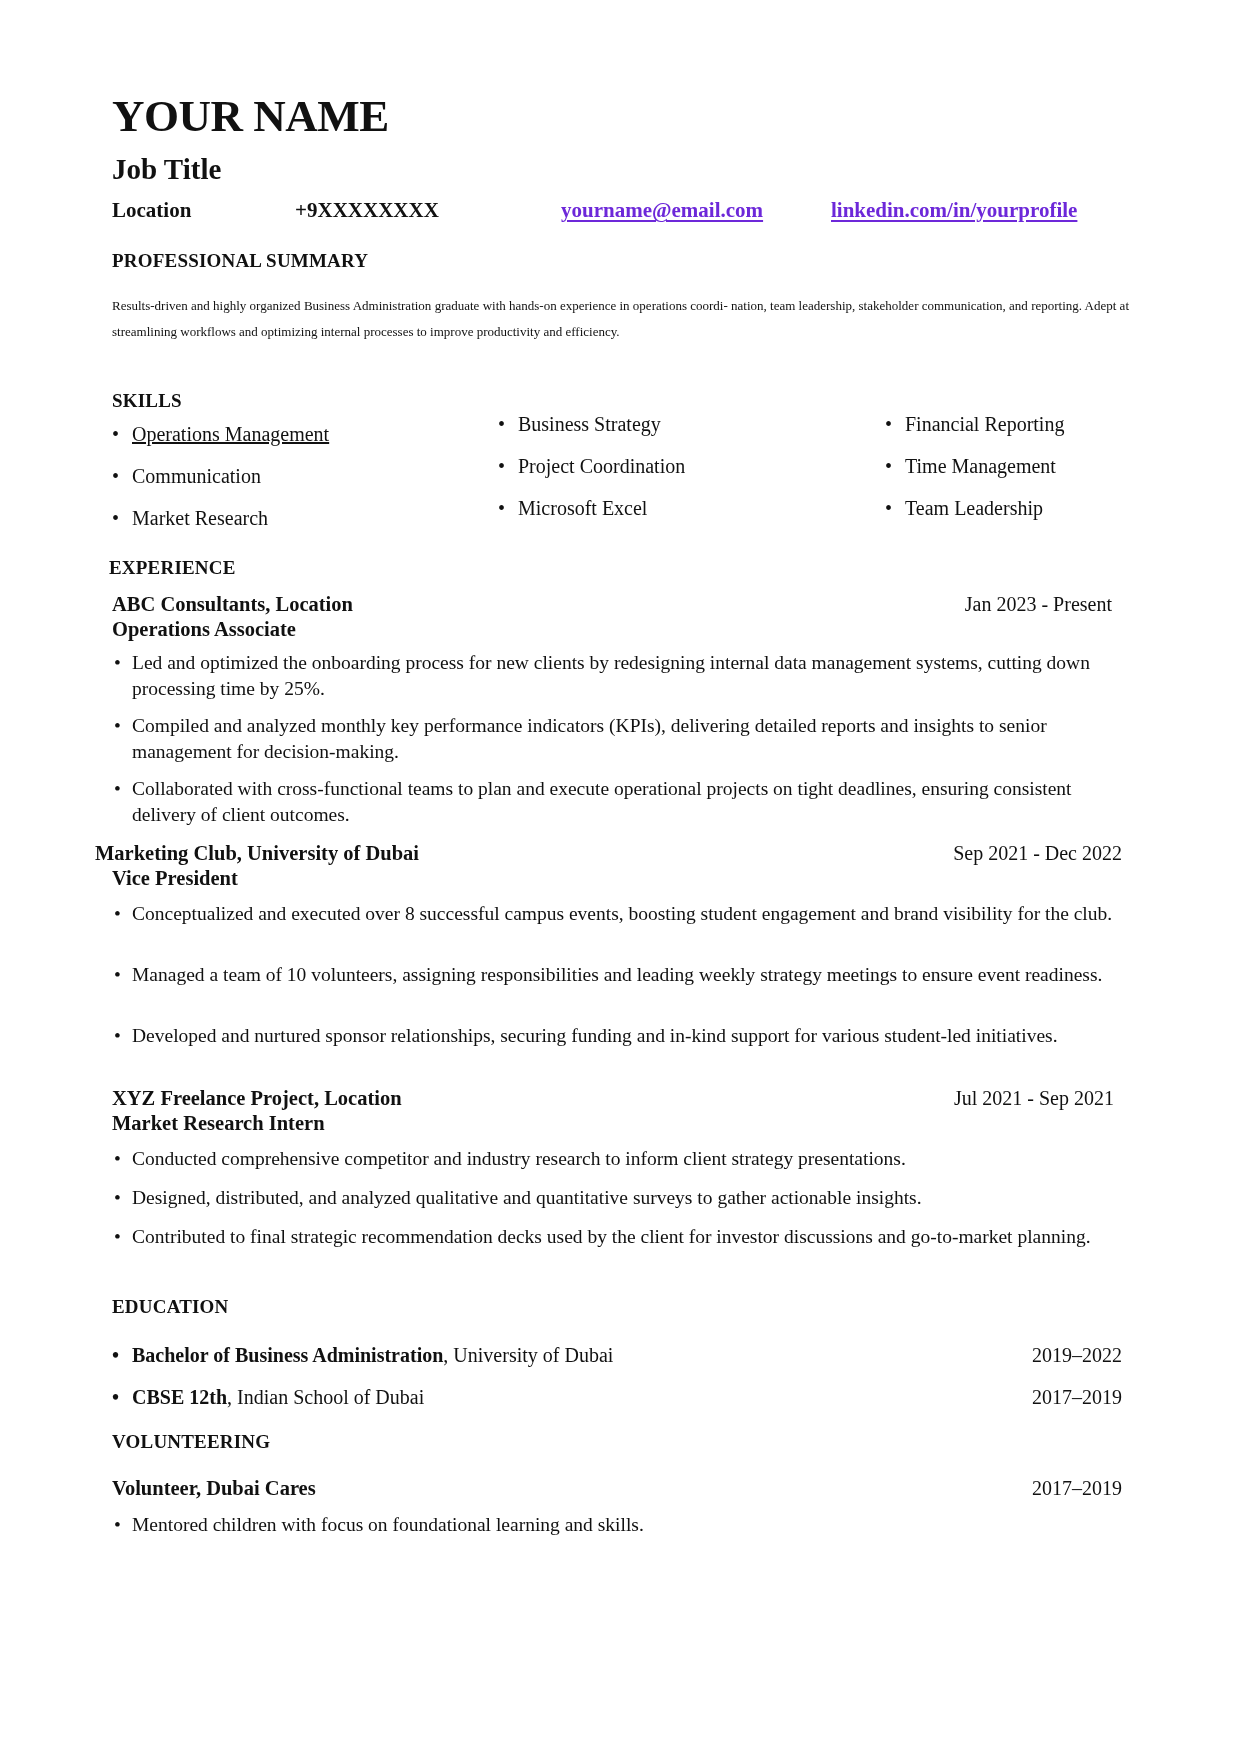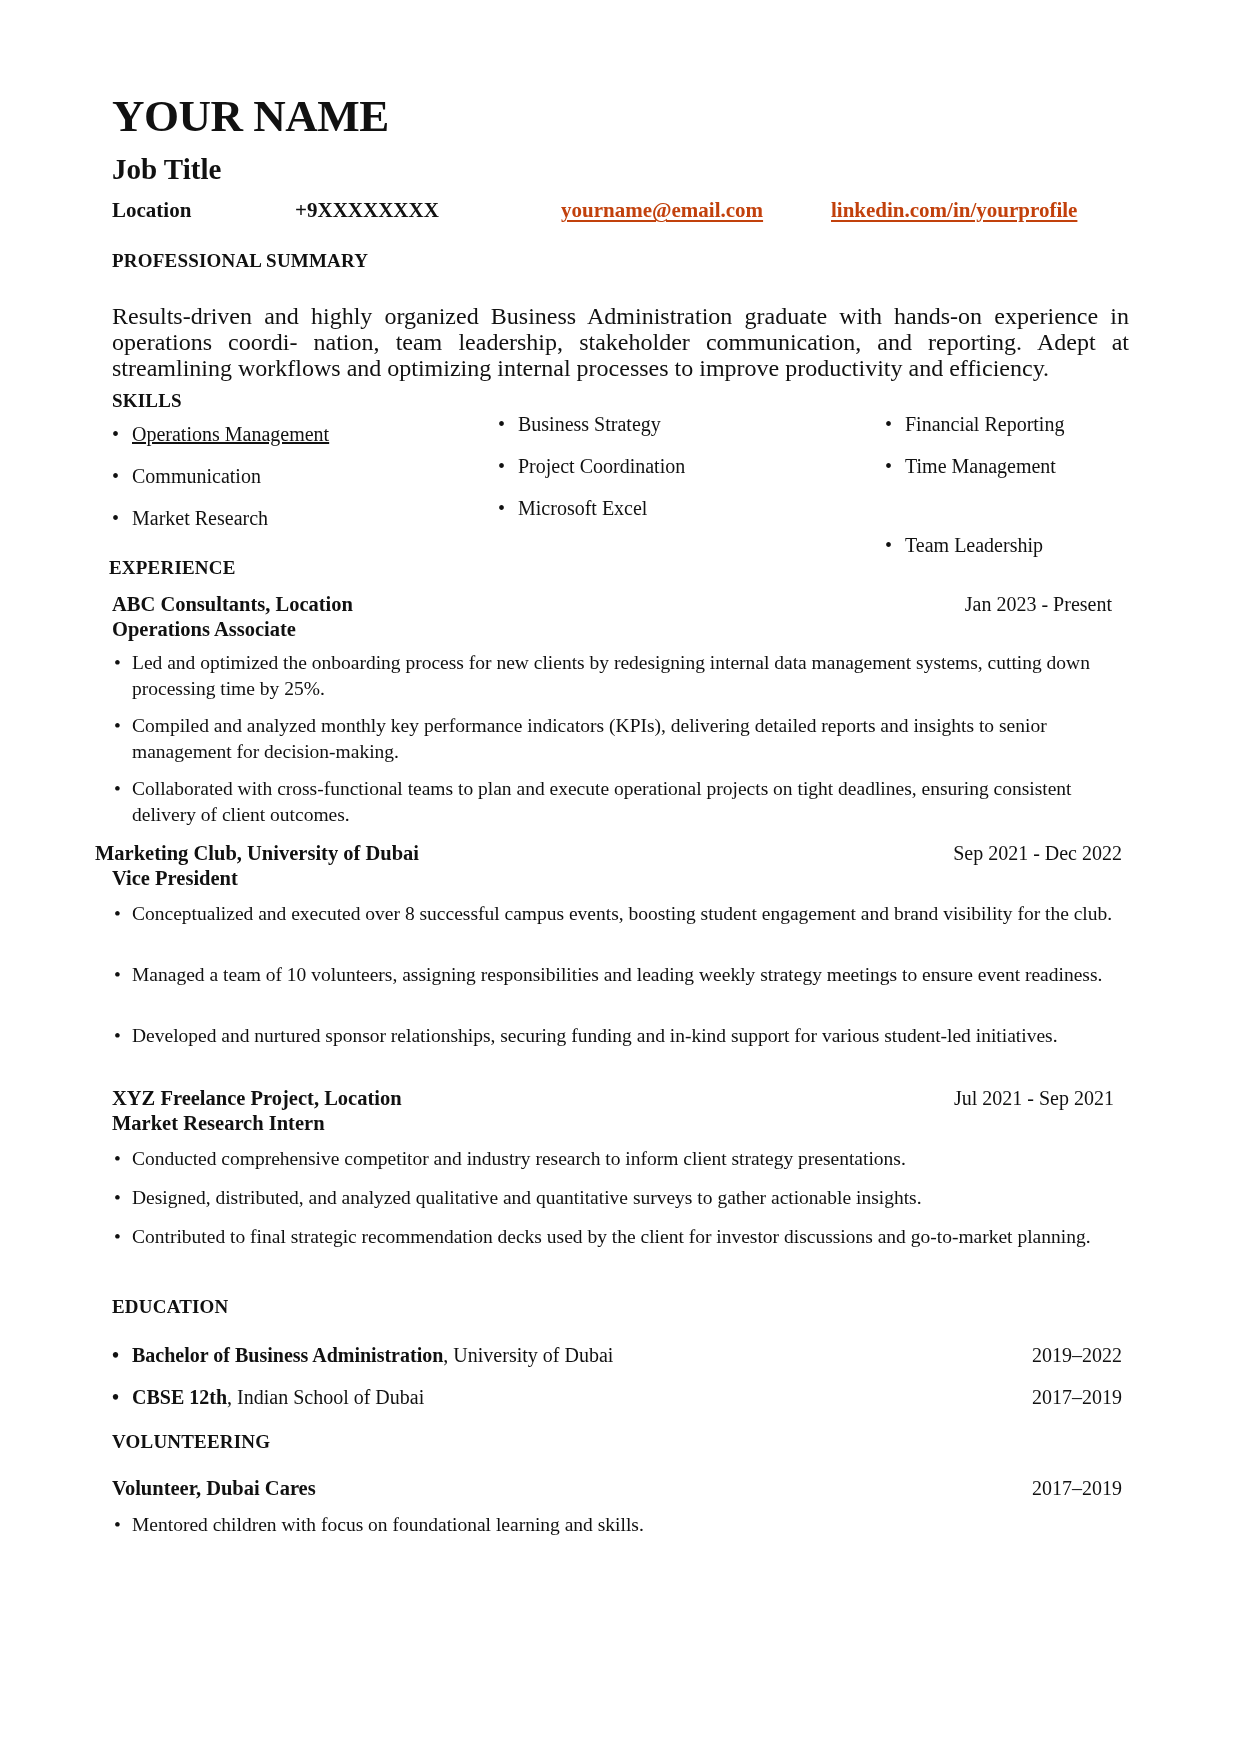--- a/index.html
+++ b/index.html
@@ -6,27 +6,27 @@
   body {
     width: 1242px; height: 1755px; position: relative; overflow: hidden;
     font-family: "Liberation Serif", "DejaVu Serif", serif; color: #111111;
   }
   .page { position: absolute; left: 0; top: 0; width: 1242px; height: 1755px; }
   .abs { position: absolute; white-space: nowrap; }
 
   .name { left: 112px; top: 94px; font-size: 45px; font-weight: bold; letter-spacing: -0.5px; line-height: 1; }
   .jobtitle { left: 112px; top: 155px; font-size: 29px; font-weight: bold; line-height: 1; }
   .contact { top: 198px; font-size: 21px; font-weight: bold; line-height: 1.2; }
-  .link { color: #c2410c; text-decoration: underline; text-decoration-thickness: 2px; text-underline-offset: 3px; cursor: pointer; }
+  .link { color: #6d28d9; text-decoration: underline; text-decoration-thickness: 2px; text-underline-offset: 3px; cursor: pointer; }
 
   .section-h { font-size: 19px; font-weight: bold; line-height: 1; letter-spacing: 0.2px; }
 
   .summary {
-    position: absolute; left: 112px; top: 303px; width: 1017px;
-    font-size: 24px; line-height: 26px; text-align: justify; white-space: normal;
+    position: absolute; left: 112px; top: 293px; width: 1017px;
+    font-size: 13px; line-height: 26px; text-align: justify; white-space: normal;
   }
 
   .skill { font-size: 20px; line-height: 1.2; }
   .skill .dot { display: inline-block; width: 20px; }
 
   .org { font-size: 20.5px; font-weight: bold; line-height: 1.2; }
   .role { font-size: 20.5px; font-weight: bold; line-height: 1.2; }
   .date { font-size: 20px; line-height: 1.2; text-align: right; }
 
   .bullet {
@@ -59,21 +59,21 @@
   <div class="abs skill" style="left:112px; top:422px;text-decoration:underline;"><span class="dot">•</span><span>Operations Management</span></div>
   <div class="abs skill" style="left:112px; top:464px;"><span class="dot">•</span><span>Communication</span></div>
   <div class="abs skill" style="left:112px; top:506px;"><span class="dot">•</span><span>Market Research</span></div>
 
   <div class="abs skill" style="left:498px; top:412px;"><span class="dot">•</span><span>Business Strategy</span></div>
   <div class="abs skill" style="left:498px; top:454px;"><span class="dot">•</span><span>Project Coordination</span></div>
   <div class="abs skill" style="left:498px; top:496px;"><span class="dot">•</span><span>Microsoft Excel</span></div>
 
   <div class="abs skill" style="left:885px; top:412px;"><span class="dot">•</span><span>Financial Reporting</span></div>
   <div class="abs skill" style="left:885px; top:454px;"><span class="dot">•</span><span>Time Management</span></div>
-  <div class="abs skill" style="left:885px; top:496px;margin-top:37px;"><span class="dot">•</span><span>Team Leadership</span></div>
+  <div class="abs skill" style="left:885px; top:496px;"><span class="dot">•</span><span>Team Leadership</span></div>
 
   <div class="abs section-h" style="left:109px; top:558px;">EXPERIENCE</div>
 
   <div class="abs org" style="left:112px; top:592px;">ABC Consultants, Location</div>
   <div class="abs date" style="right:130px; top:592px;">Jan 2023 - Present</div>
   <div class="abs role" style="left:112px; top:617px;">Operations Associate</div>
   <div class="bullet" style="top:650px;">Led and optimized the onboarding process for new clients by redesigning internal data management systems, cutting down processing time by 25%.</div>
   <div class="bullet" style="top:713px;">Compiled and analyzed monthly key performance indicators (KPIs), delivering detailed reports and insights to senior management for decision-making.</div>
   <div class="bullet" style="top:776px;">Collaborated with cross-functional teams to plan and execute operational projects on tight deadlines, ensuring consistent delivery of client outcomes.</div>
 

